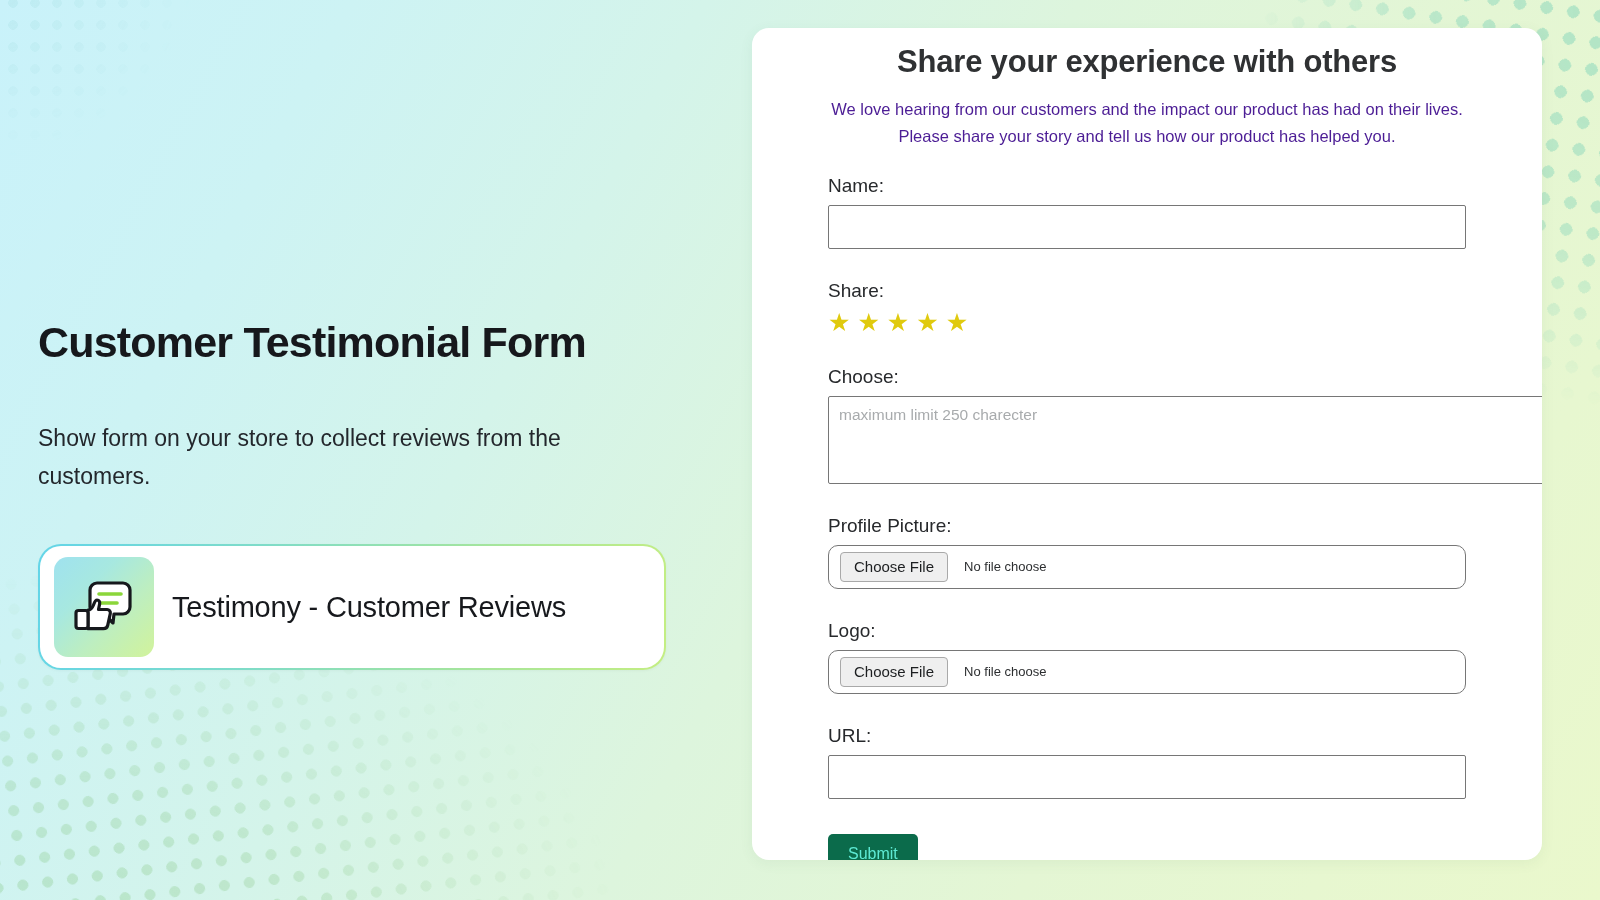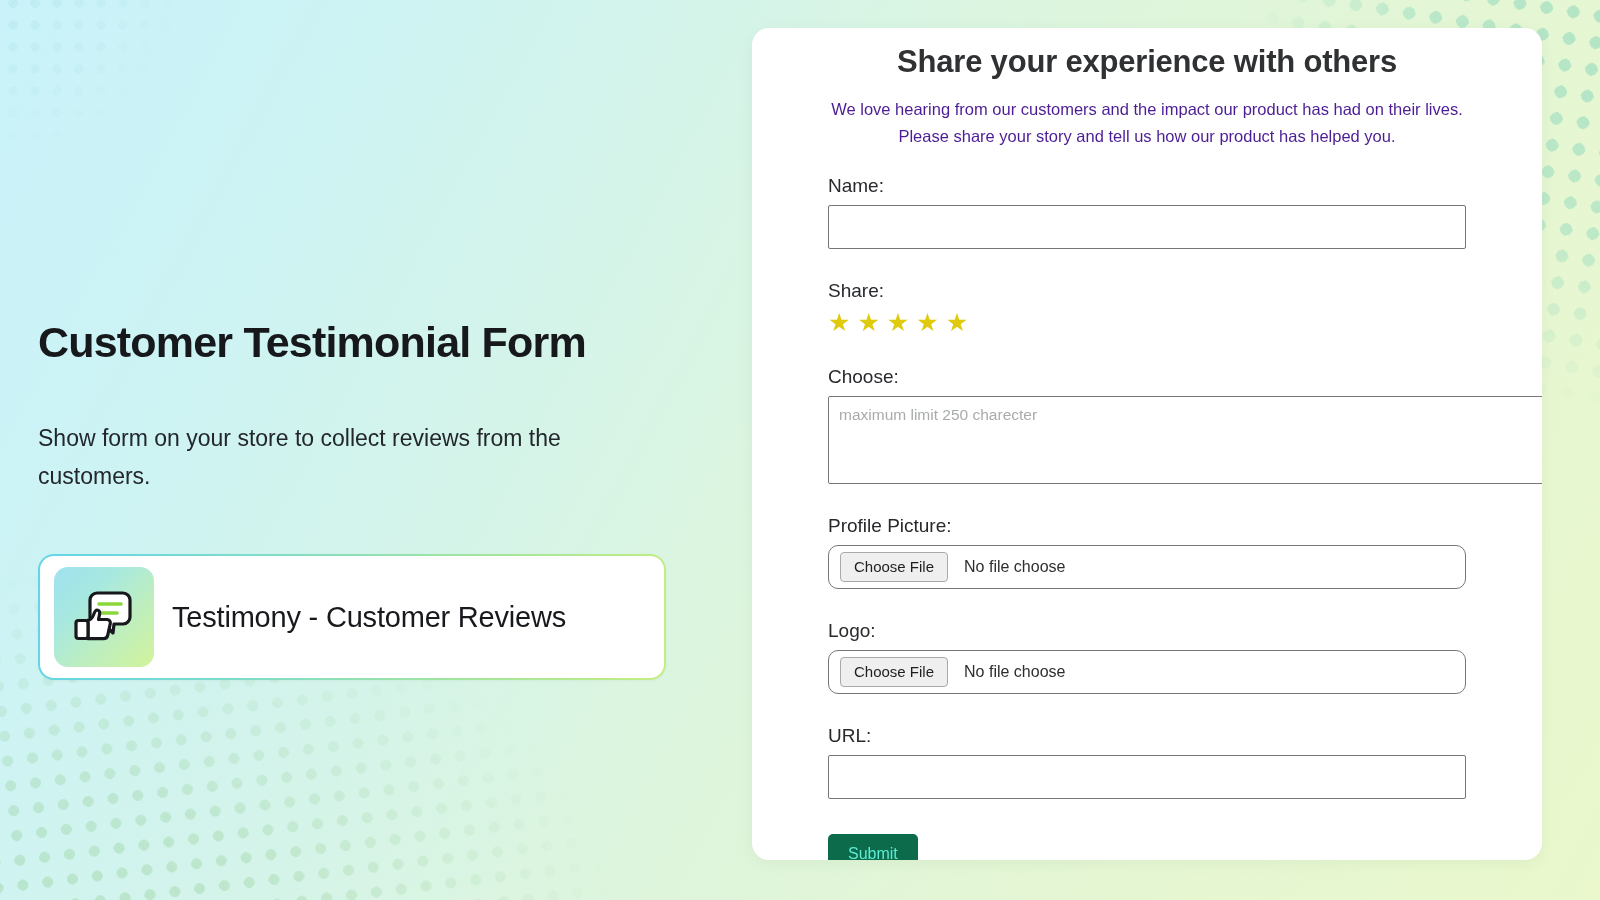--- a/index.html
+++ b/index.html
@@ -82,30 +82,29 @@
     font-weight: 400;
     color: #23272c;
     line-height: 1.65;
   }
 
   
   #app-card {
     position: absolute;
     left: 38px; top: 544px;
     width: 628px; height: 126px;
-    border-radius: 16px;
+    border-radius: 23px;
     background:
       linear-gradient(#ffffff, #ffffff) padding-box,
       linear-gradient(100deg, #63d5e8 0%, #7fdcc8 35%, #a5e59c 70%, #c4ee82 100%) border-box;
     border: 2px solid transparent;
     display: flex;
     align-items: center;
     padding: 0 14px;
     box-shadow: 0 1px 3px rgba(0,0,0,0.04);
-    margin-top: 10px;
   }
   #app-icon-tile {
     width: 100px; height: 100px;
     flex: 0 0 100px;
     border-radius: 14px;
     background: linear-gradient(135deg, #9fe2ef 0%, #a7e8e0 32%, #bdeec0 62%, #d2f39b 100%);
     display: flex;
     align-items: center;
     justify-content: center;
   }
@@ -221,21 +220,21 @@
     color: #1d1f21;
     background: #efefef;
     border: 1px solid #a9a9a9;
     border-radius: 4px;
     padding: 5px 13px;
     cursor: pointer;
     line-height: 1.2;
   }
   .file-status {
     margin-left: 16px;
-    font-size: 16px;
+    font-size: 13px;
     color: #2c2e30;
   }
 
   #submit-button {
     margin-top: 18px;
     font-family: "Liberation Sans", sans-serif;
     font-size: 16px;
     color: #5eead4;
     background: #0b6b4b;
     border: none;

